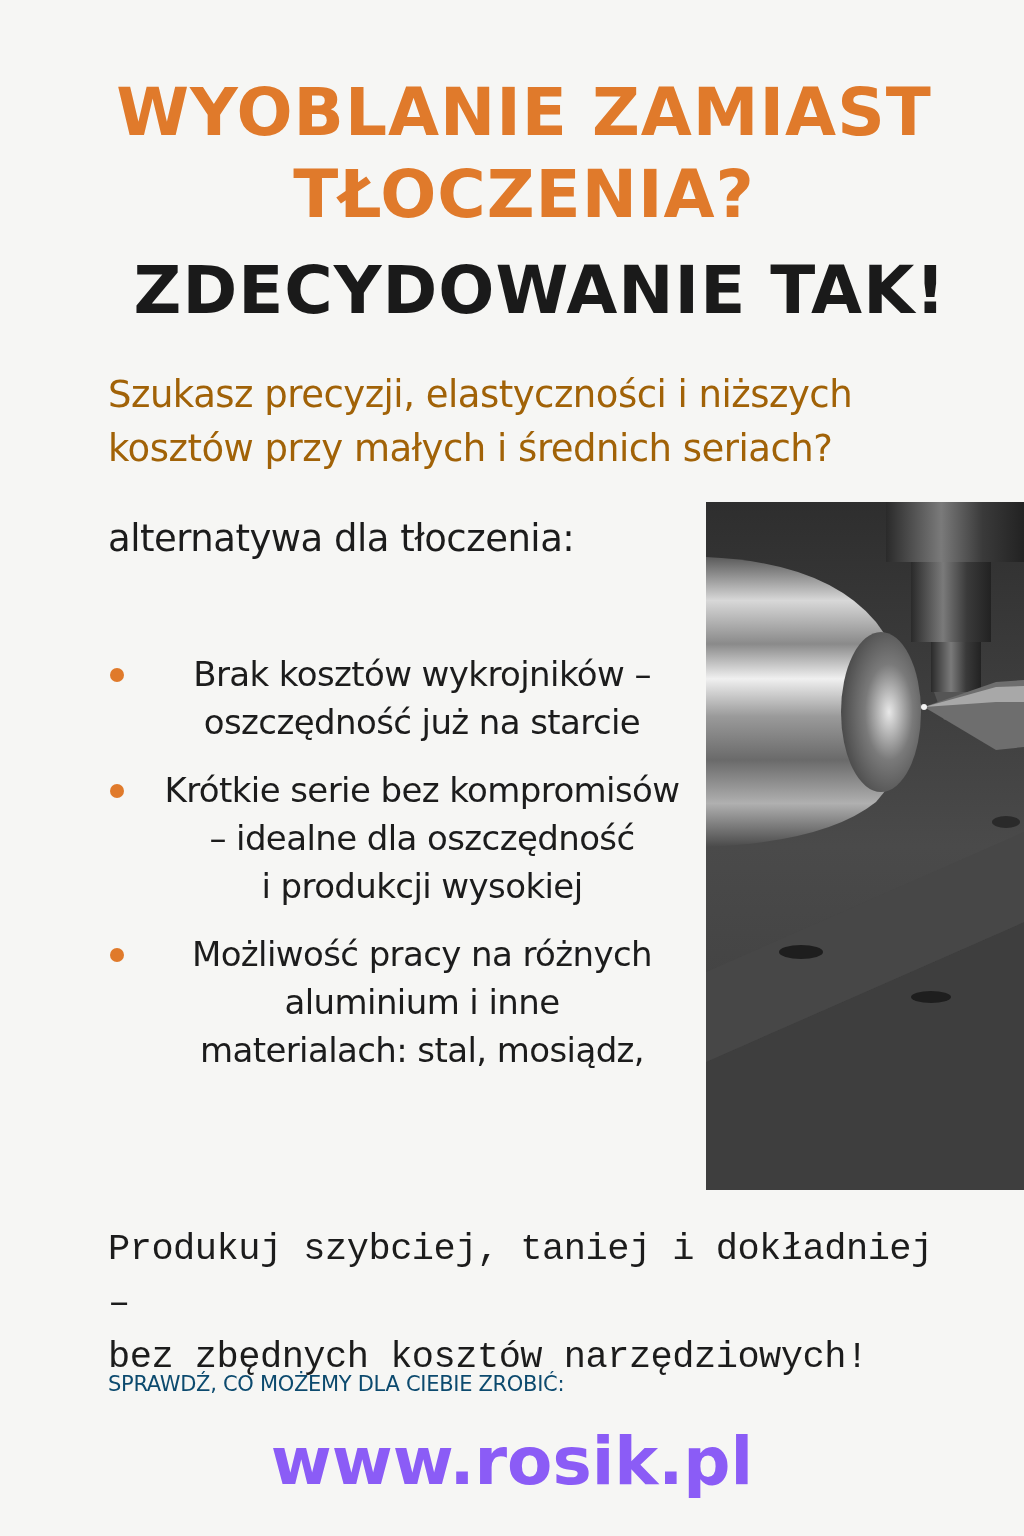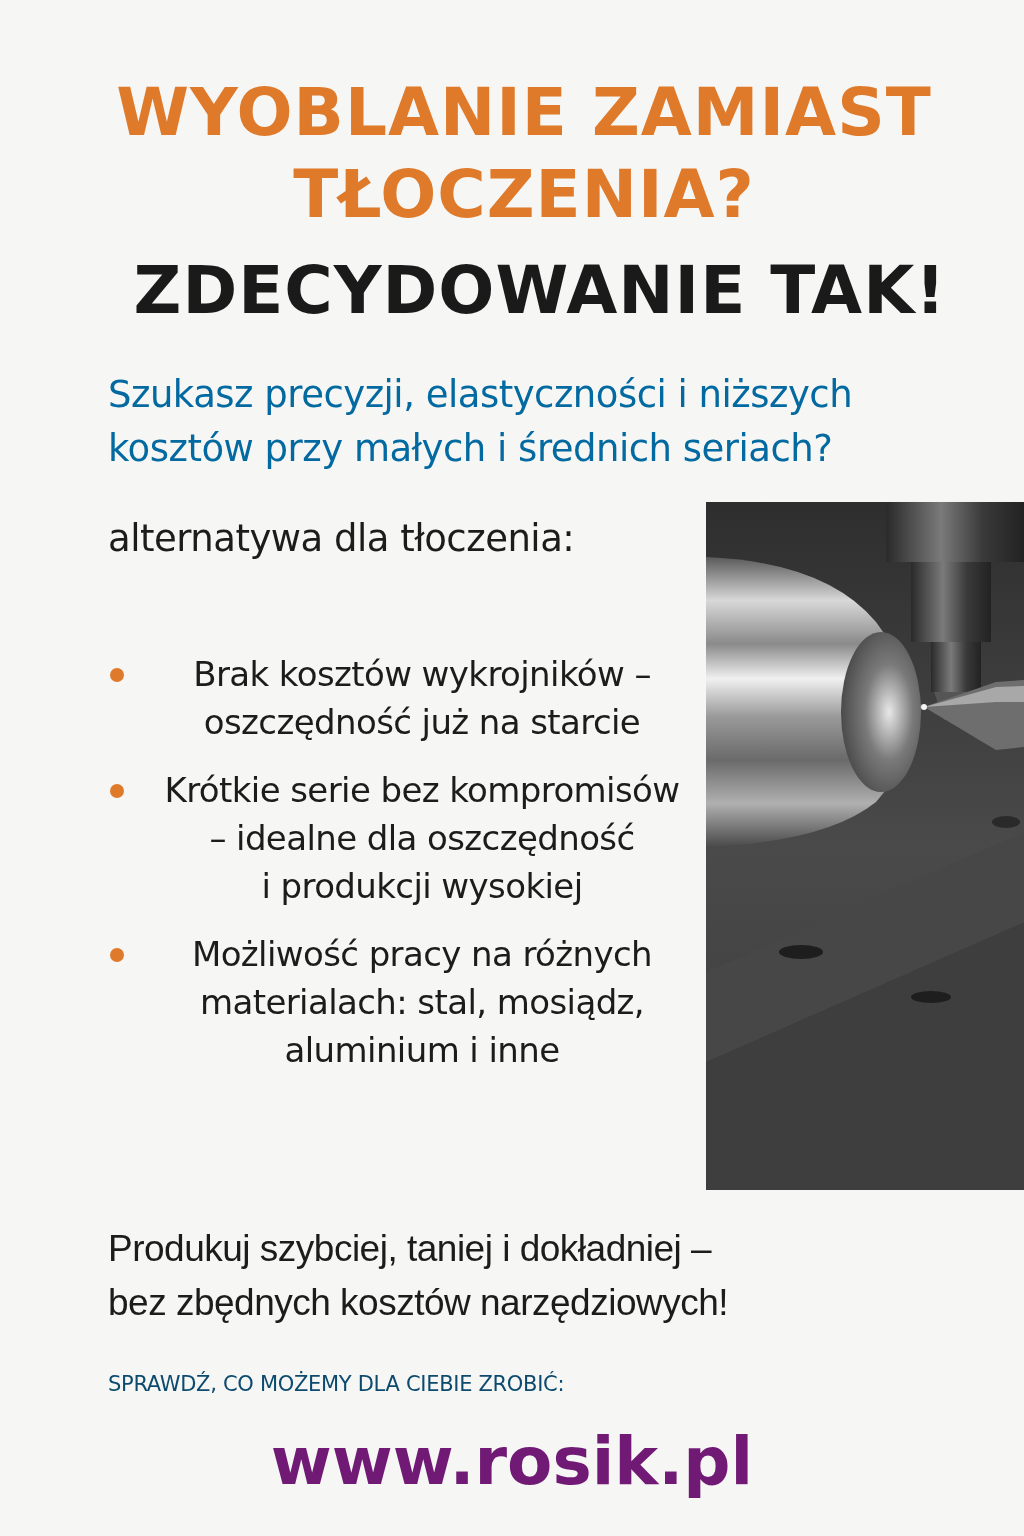--- a/index.html
+++ b/index.html
@@ -15,21 +15,21 @@
     font-weight: 700; letter-spacing: 1px; margin: 12px;
     font-family: "DejaVu Sans", sans-serif;
   }
   .h-orange { color: #e07a2b; font-size: 66px; line-height: 78px; }
   .h1a { top: 62px; }
   .h1b { top: 144px; }
   .h2 { top: 240px; color: #1a1a1a; font-size: 66px; line-height: 78px; padding-left: 16px; }
 
   .intro {
     position: absolute; left: 108px; top: 368px; width: 820px;
-    font-size: 37px; line-height: 54px; color: #0369a1;
+    font-size: 37px; line-height: 54px; color: #a16207;
     font-family: "DejaVu Sans", sans-serif; letter-spacing: -0.5px;
   }
   .lead {
     position: absolute; left: 108px; top: 512px; width: 590px;
     font-size: 37px; line-height: 54px;
     font-family: "DejaVu Sans", sans-serif; letter-spacing: -0.5px;
   }
   .lead b { font-weight: 700; }
 
   .bullets {
@@ -50,32 +50,32 @@
   }
 
   .photo {
     position: absolute; left: 706px; top: 502px; width: 318px; height: 688px;
     overflow: hidden; background: #3a3a3a;
   }
 
   .closing {
     position: absolute; left: 108px; top: 1222px; width: 840px;
     font-size: 37px; line-height: 54px; letter-spacing: -0.5px;
-    font-family: Liberation Sans, sans-serif;
+    font-family: Liberation Mono, monospace;
   }
   .cta {
     position: absolute; left: 108px; top: 1364px; width: 860px;
     font-size: 21px; line-height: 40px; font-weight: 400;
     font-family: "DejaVu Sans", sans-serif; letter-spacing: -0.3px;
     color: #0c4a6e;
   }
   .url {
     position: absolute; left: 0; top: 1420px; width: 1024px; text-align: center;
     font-size: 66px; line-height: 84px; font-weight: 700;
-    color: #701a75; text-decoration: none;
+    color: #8b5cf6; text-decoration: none;
     font-family: "DejaVu Sans", sans-serif;
   }
 </style>
 </head>
 <body>
 
 <h1 class="headline h-orange h1a">WYOBLANIE ZAMIAST</h1>
 <h1 class="headline h-orange h1b">TŁOCZENIA?</h1>
 <h2 class="headline h2">ZDECYDOWANIE TAK!</h2>
 
@@ -96,22 +96,22 @@
   </li>
   <li class="bullet">
     <span class="dot"></span>
     <div>Krótkie serie bez kompromisów</div>
     <div>– idealne dla oszczędność</div>
     <div>i produkcji wysokiej</div>
   </li>
   <li class="bullet">
     <span class="dot"></span>
     <div>Możliwość pracy na różnych</div>
+    <div>aluminium i inne</div>
     <div>materialach: stal, mosiądz,</div>
-    <div>aluminium i inne</div>
   </li>
 </ul>
 
 <div class="photo" title="Black-and-white close-up of CNC metal spinning tool forming a polished metal part">
   <svg width="318" height="688" viewBox="0 0 318 688">
     <defs>
       <linearGradient id="bg" x1="0" y1="0" x2="0" y2="1">
         <stop offset="0" stop-color="#2e2e2e"></stop>
         <stop offset="0.5" stop-color="#4a4a4a"></stop>
         <stop offset="1" stop-color="#3a3a3a"></stop>

